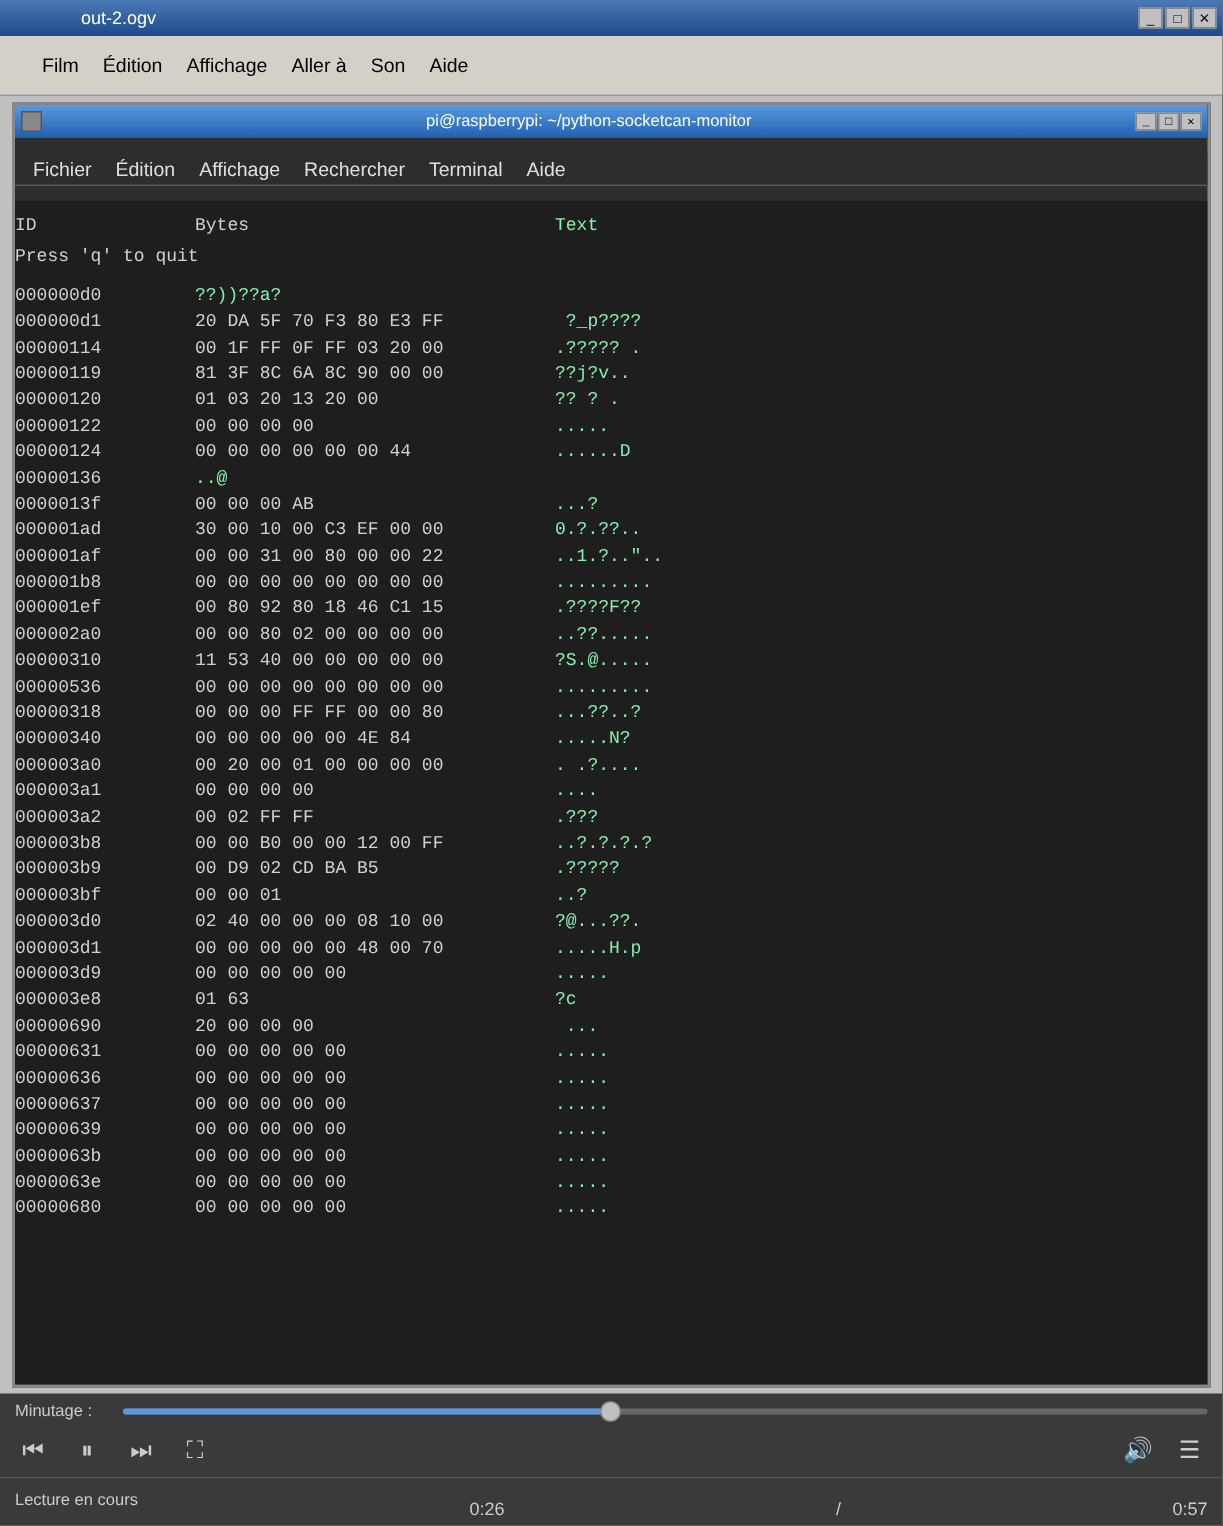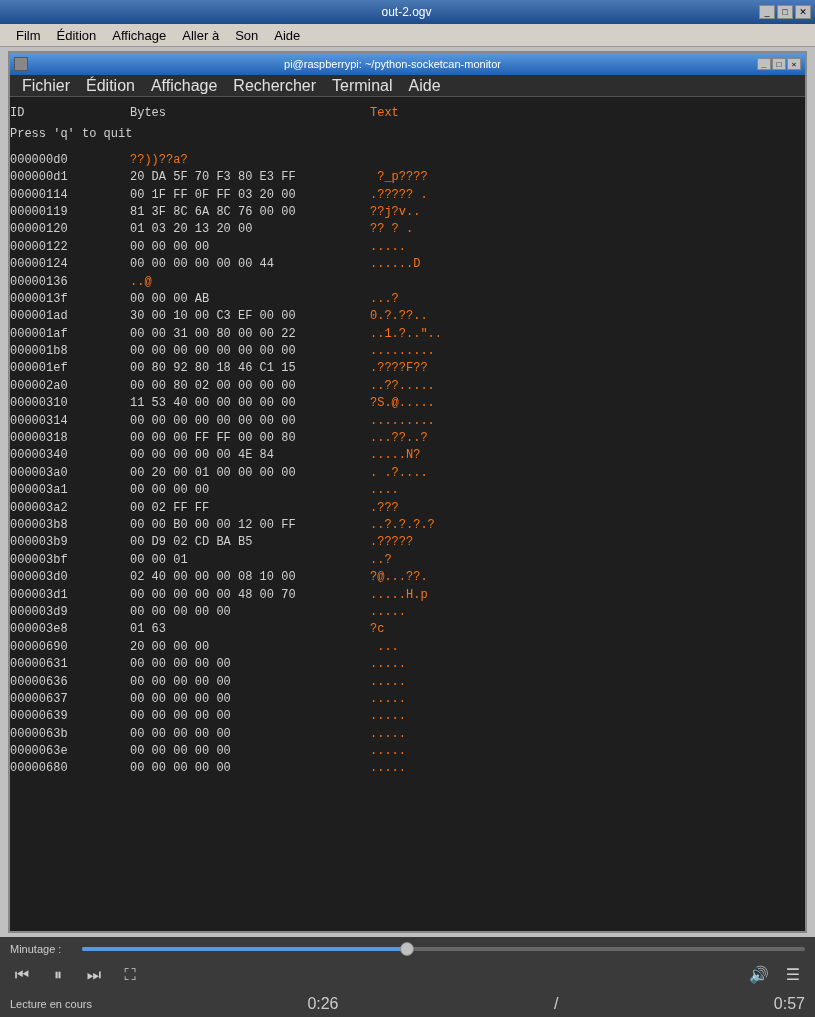--- a/index.html
+++ b/index.html
@@ -21,21 +21,20 @@
       align-items: center;
       justify-content: space-between;
       padding: 0 4px;
       flex-shrink: 0;
     }
     .outer-titlebar-title {
       color: white;
       font-size: 12px;
       font-family: Arial, sans-serif;
       flex: 1;
-      text-align: center;
     }
     .window-controls {
       display: flex;
       gap: 2px;
     }
     .win-btn {
       width: 16px;
       height: 14px;
       background: #c0c0c0;
       border: 1px solid #888;
@@ -43,24 +42,24 @@
       display: flex;
       align-items: center;
       justify-content: center;
       cursor: pointer;
       font-family: Arial, sans-serif;
     }
 
     
     .outer-menubar {
       background: #d4d0c8;
-      height: 23px;
-      display: flex;
-      align-items: center;
-      padding: 0 8px;
+      height: 40px;
+      display: flex;
+      align-items: center;
+      padding: 0 20px;
       flex-shrink: 0;
       border-bottom: 1px solid #999;
       text-align: right;
     }
     .menu-item {
       padding: 2px 8px;
       font-size: 13px;
       font-family: Arial, sans-serif;
       cursor: pointer;
       color: #000;
@@ -68,20 +67,21 @@
 
     
     .inner-window {
       background: #2d2d2d;
       margin: 4px 8px;
       flex: 1;
       display: flex;
       flex-direction: column;
       border: 2px solid #888;
       overflow: hidden;
+      gap: 10px;
     }
     .inner-titlebar {
       background: linear-gradient(to bottom, #5a9ae0, #2060b0);
       height: 22px;
       display: flex;
       align-items: center;
       justify-content: space-between;
       padding: 0 4px;
       flex-shrink: 0;
     }
@@ -120,21 +120,21 @@
       background: #2d2d2d;
       height: 22px;
       display: flex;
       align-items: center;
       padding: 0 4px;
       flex-shrink: 0;
       border-bottom: 1px solid #555;
     }
     .inner-menu-item {
       padding: 2px 8px;
-      font-size: 16px;
+      font-size: 13px;
       font-family: Arial, sans-serif;
       cursor: pointer;
       color: #e0e0e0;
     }
 
     
     .terminal-content {
       flex: 1;
       background: #1e1e1e;
       color: #d0d0d0;
@@ -151,21 +151,21 @@
     }
     .col-id {
       width: 120px;
       color: #d0d0d0;
     }
     .col-bytes {
       width: 240px;
       color: #d0d0d0;
     }
     .col-text {
-      color: #f97316;
+      color: #86efac;
     }
     .header-row {
       color: #d0d0d0;
       margin-bottom: 4px;
       display: flex;
     }
     .quit-line {
       color: #d0d0d0;
       margin-bottom: 8px;
     }
@@ -255,22 +255,23 @@
       gap: 10px;
       justify-content: space-between;
     }
     .status-text {
       color: #ccc;
       font-size: 11px;
       font-family: Arial, sans-serif;
     }
     .time-text {
       color: #ccc;
-      font-size: 16px;
-      font-family: Arial, sans-serif;
+      font-size: 12px;
+      font-family: Arial, sans-serif;
+      margin-top: 12px;
     }
   </style>
 </head>
 <body>
 
 <div class="outer-titlebar">
   <div style="width:50px"></div>
   <span class="outer-titlebar-title">out-2.ogv</span>
   <div class="window-controls">
     <div class="win-btn">_</div>
@@ -312,33 +313,33 @@
     <div class="header-row">
       <span class="col-id">ID</span>
       <span class="col-bytes">Bytes</span>
       <span class="col-text">Text</span>
     </div>
     <div class="quit-line">Press 'q' to quit</div>
     <div id="terminal-rows">
         <div class="terminal-row"><span class="col-id">000000d0</span><span class="col-text">??))??a?</span></div>
         <div class="terminal-row"><span class="col-id">000000d1</span><span class="col-bytes">20 DA 5F 70 F3 80 E3 FF</span><span class="col-text"> ?_p????</span></div>
         <div class="terminal-row"><span class="col-id">00000114</span><span class="col-bytes">00 1F FF 0F FF 03 20 00</span><span class="col-text">.????? .</span></div>
-        <div class="terminal-row"><span class="col-id">00000119</span><span class="col-bytes">81 3F 8C 6A 8C 76 00 00</span><span class="col-text">??j?v..</span></div>
+        <div class="terminal-row"><span class="col-id">00000119</span><span class="col-bytes">81 3F 8C 6A 8C 90 00 00</span><span class="col-text">??j?v..</span></div>
         <div class="terminal-row"><span class="col-id">00000120</span><span class="col-bytes">01 03 20 13 20 00</span><span class="col-text">?? ? .</span></div>
         <div class="terminal-row"><span class="col-id">00000122</span><span class="col-bytes">00 00 00 00</span><span class="col-text">.....</span></div>
         <div class="terminal-row"><span class="col-id">00000124</span><span class="col-bytes">00 00 00 00 00 00 44</span><span class="col-text">......D</span></div>
         <div class="terminal-row"><span class="col-id">00000136</span><span class="col-text">..@</span></div>
         <div class="terminal-row"><span class="col-id">0000013f</span><span class="col-bytes">00 00 00 AB</span><span class="col-text">...?</span></div>
         <div class="terminal-row"><span class="col-id">000001ad</span><span class="col-bytes">30 00 10 00 C3 EF 00 00</span><span class="col-text">0.?.??.. </span></div>
         <div class="terminal-row"><span class="col-id">000001af</span><span class="col-bytes">00 00 31 00 80 00 00 22</span><span class="col-text">..1.?.."..</span></div>
         <div class="terminal-row"><span class="col-id">000001b8</span><span class="col-bytes">00 00 00 00 00 00 00 00</span><span class="col-text">.........</span></div>
         <div class="terminal-row"><span class="col-id">000001ef</span><span class="col-bytes">00 80 92 80 18 46 C1 15</span><span class="col-text">.????F??</span></div>
         <div class="terminal-row"><span class="col-id">000002a0</span><span class="col-bytes">00 00 80 02 00 00 00 00</span><span class="col-text">..??.....</span></div>
         <div class="terminal-row"><span class="col-id">00000310</span><span class="col-bytes">11 53 40 00 00 00 00 00</span><span class="col-text">?S.@.....</span></div>
-        <div class="terminal-row"><span class="col-id">00000314</span><span class="col-bytes">00 00 00 00 00 00 00 00</span><span class="col-text">.........</span></div>
+        <div class="terminal-row"><span class="col-id">00000536</span><span class="col-bytes">00 00 00 00 00 00 00 00</span><span class="col-text">.........</span></div>
         <div class="terminal-row"><span class="col-id">00000318</span><span class="col-bytes">00 00 00 FF FF 00 00 80</span><span class="col-text">...??..?</span></div>
         <div class="terminal-row"><span class="col-id">00000340</span><span class="col-bytes">00 00 00 00 00 4E 84</span><span class="col-text">.....N?</span></div>
         <div class="terminal-row"><span class="col-id">000003a0</span><span class="col-bytes">00 20 00 01 00 00 00 00</span><span class="col-text">. .?....</span></div>
         <div class="terminal-row"><span class="col-id">000003a1</span><span class="col-bytes">00 00 00 00</span><span class="col-text">....</span></div>
         <div class="terminal-row"><span class="col-id">000003a2</span><span class="col-bytes">00 02 FF FF</span><span class="col-text">.???</span></div>
         <div class="terminal-row"><span class="col-id">000003b8</span><span class="col-bytes">00 00 B0 00 00 12 00 FF</span><span class="col-text">..?.?.?.?</span></div>
         <div class="terminal-row"><span class="col-id">000003b9</span><span class="col-bytes">00 D9 02 CD BA B5</span><span class="col-text">.?????</span></div>
         <div class="terminal-row"><span class="col-id">000003bf</span><span class="col-bytes">00 00 01</span><span class="col-text">..?</span></div>
         <div class="terminal-row"><span class="col-id">000003d0</span><span class="col-bytes">02 40 00 00 00 08 10 00</span><span class="col-text">?@...??.</span></div>
         <div class="terminal-row"><span class="col-id">000003d1</span><span class="col-bytes">00 00 00 00 00 48 00 70</span><span class="col-text">.....H.p</span></div>

